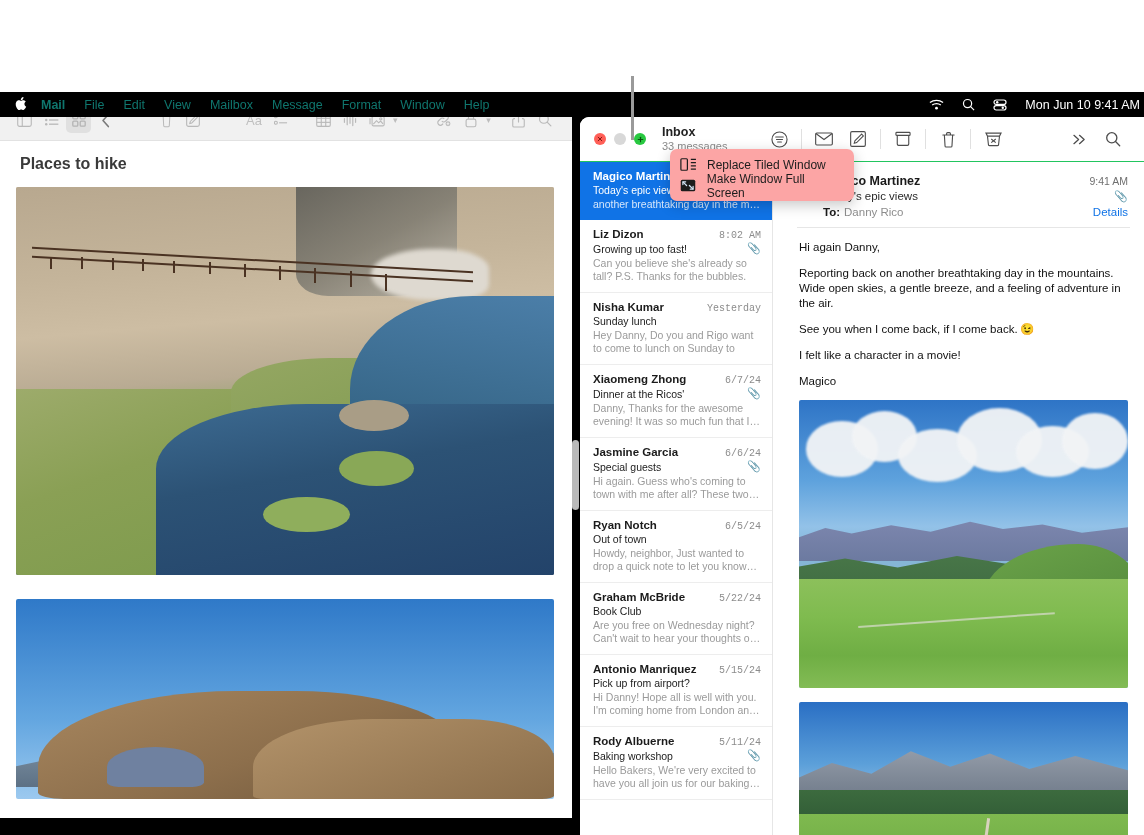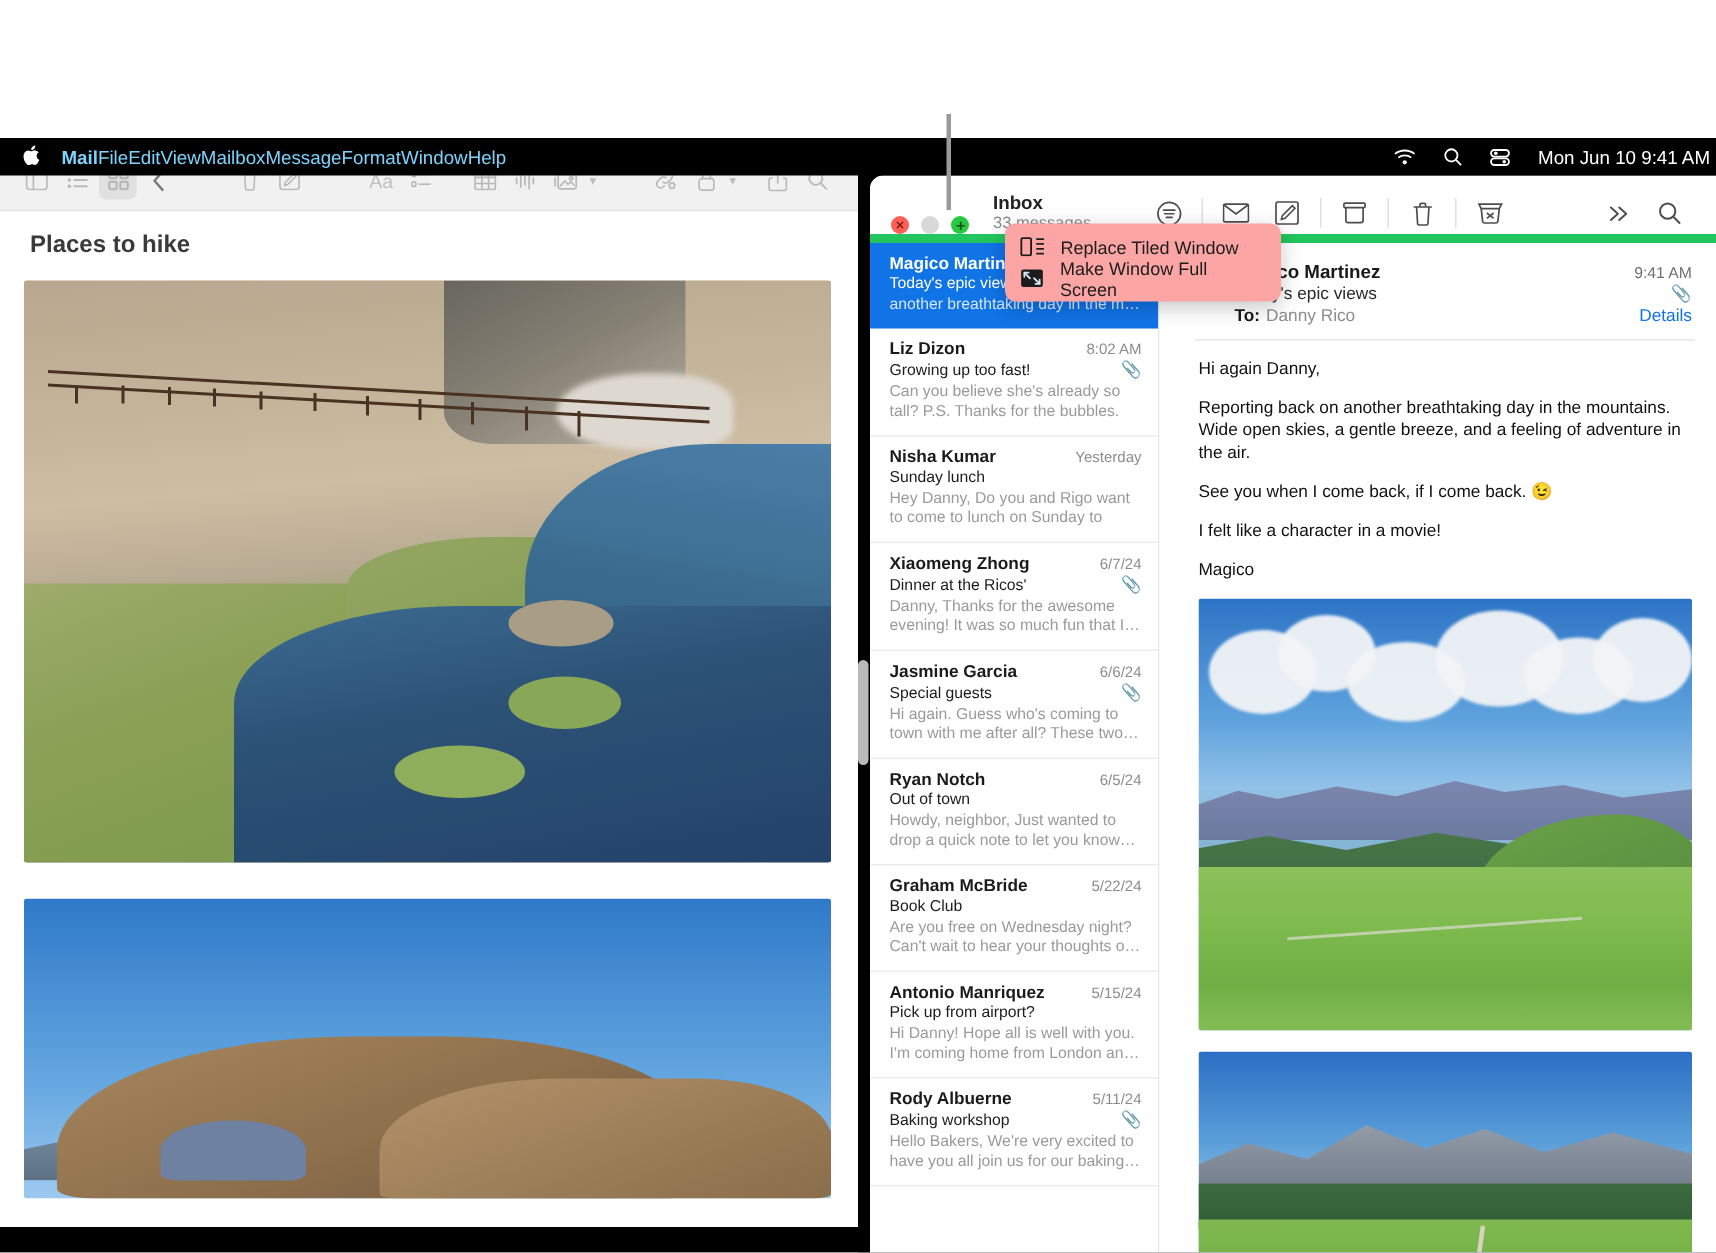--- a/index.html
+++ b/index.html
@@ -29,21 +29,21 @@
     background: #000;
   }
 
   
   .menubar {
     position: absolute; left: 0; top: 92px; width: 1144px; height: 25px;
     background: #000; color: #fff;
     display: flex; align-items: center; z-index: 40;
   }
   .menubar .apple { margin-left: 14px; margin-right: 14px; font-size: 15px; line-height: 1; }
-  .menubar .mi { font-size: 12.5px; color: #7dd3fc; white-space: nowrap; }
+  .menubar .mi { font-size: 12.5px; margin-right: 19px; color: #0f766e; white-space: nowrap; }
   .menubar .mi.bold { font-weight: bold; }
   .menubar .right { margin-left: auto; display: flex; align-items: center; padding-right: 4px; }
   .menubar .right .icon { margin-right: 18px; display: flex; align-items: center; }
   .menubar .clock { font-size: 12.5px; white-space: nowrap; }
 
   
   .win {
     position: absolute; background: #fff; overflow: hidden;
   }
   .win-notes { left: 0px; top: 100px; width: 572px; height: 718px; }
@@ -117,22 +117,22 @@
       background: linear-gradient(160deg,#a8875f,#8d6f4c 55%,#6d553a);
       border-radius: 46% 40% 6% 6% / 70% 62% 6% 6%; }
   .p2-rock2 { position:absolute; left:44%; bottom:0; width:56%; height:40%;
       background: linear-gradient(160deg,#b3936a,#8a6d4a);
       border-radius: 40% 30% 4% 4% / 60% 50% 4% 4%; }
   .p2-hole { position:absolute; left:17%; bottom:6%; width:18%; height:20%;
       background:#6f81a0; border-radius:50% 50% 12% 12%; }
 
   
   .mail-toolbar {
-    height: 45px; background: #fff; border-bottom: 6px solid #22c55e;
-    display: flex; align-items: flex-end; position: relative;
+    height: 45px; background: #fff; border-bottom: 1px solid #22c55e;
+    display: flex; align-items: center; position: relative;
   }
   .traffic { display: flex; align-items: center; gap: 8px; margin-left: 14px; }
   .tl { width: 12px; height: 12px; border-radius: 50%; display:flex; align-items:center;
         justify-content:center; font-size:9px; line-height:1; }
   .tl.red { background:#ff5f57; color:#8c1d12; }
   .tl.gray { background:#d8d8d8; }
   .tl.green { background:#28c840; color:#0a5b13; }
   .mbox-title { margin-left: 16px; }
   .mbox-title .t { font-size: 12.5px; font-weight: bold; color: #222; line-height: 14px; }
   .mbox-title .s { font-size: 11px; color: #8a8a8a; line-height: 14px; }
@@ -149,21 +149,21 @@
   .dd-item { display:flex; align-items:center; height: 21px; padding: 0 10px; font-size: 12px; color:#1c1c1c; }
   .dd-icon { width: 18px; height: 14px; margin-right: 9px; display:flex; align-items:center; }
 
   
   .mail-main { display: flex; height: 673px; }
   .mail-list { width: 193px; border-right: 1px solid #e6e6e6; overflow: hidden; background:#fff; }
   .msg { padding: 8px 11px 9px 13px; border-bottom: 1px solid #ededed; }
   .msg.sel { background: #1073e6; border-bottom: none; }
   .msg-top { display:flex; justify-content:space-between; align-items:baseline; }
   .msg-from { font-size: 11.5px; font-weight: bold; color:#1b1b1b; }
-  .msg-date { font-size: 10px; color:#8c8c8c; }
+  .msg-date { font-size: 10px; color:#8c8c8c;font-family:Liberation Mono, monospace; }
   .msg-subj-row { display:flex; justify-content:space-between; align-items:center; margin-top:1px; }
   .msg-subj { font-size: 10.5px; color:#1b1b1b; }
   .clip { color:#b4b4b4; font-size: 11px; }
   .msg-prev { font-size: 10.5px; color:#9a9a9a; line-height: 13px; margin-top: 2px;
               max-height: 26px; overflow: hidden; }
   .msg.sel .msg-from, .msg.sel .msg-subj { color:#fff; }
   .msg.sel .msg-date, .msg.sel .msg-prev, .msg.sel .clip { color:#d5e6fb; }
 
   
   .reader { flex: 1; background: #fff; overflow: hidden; }

